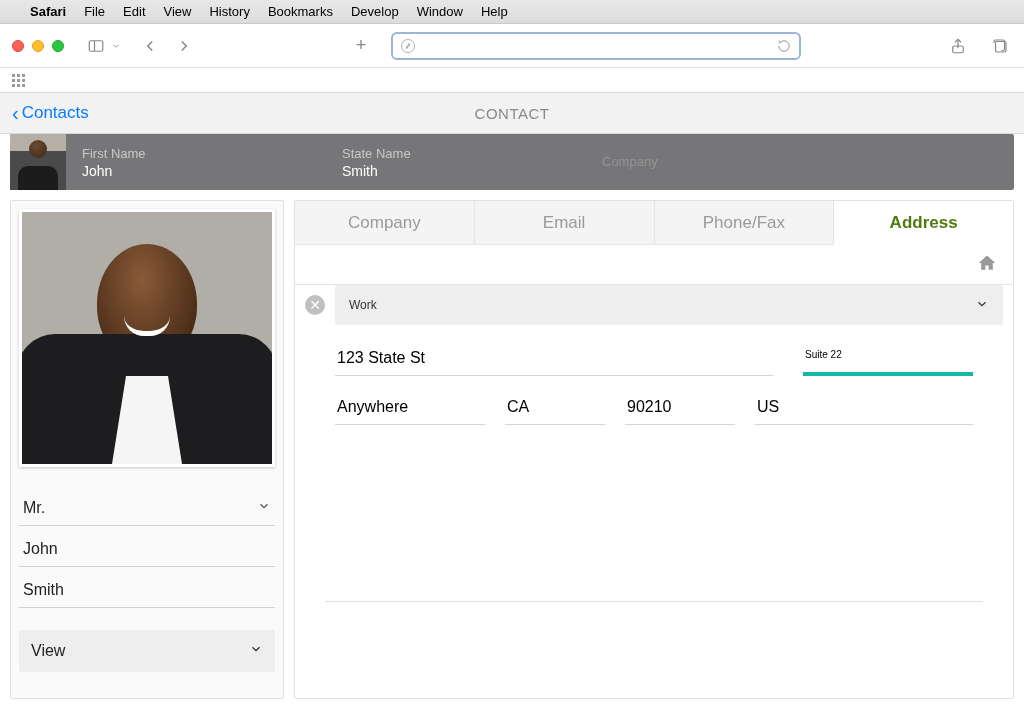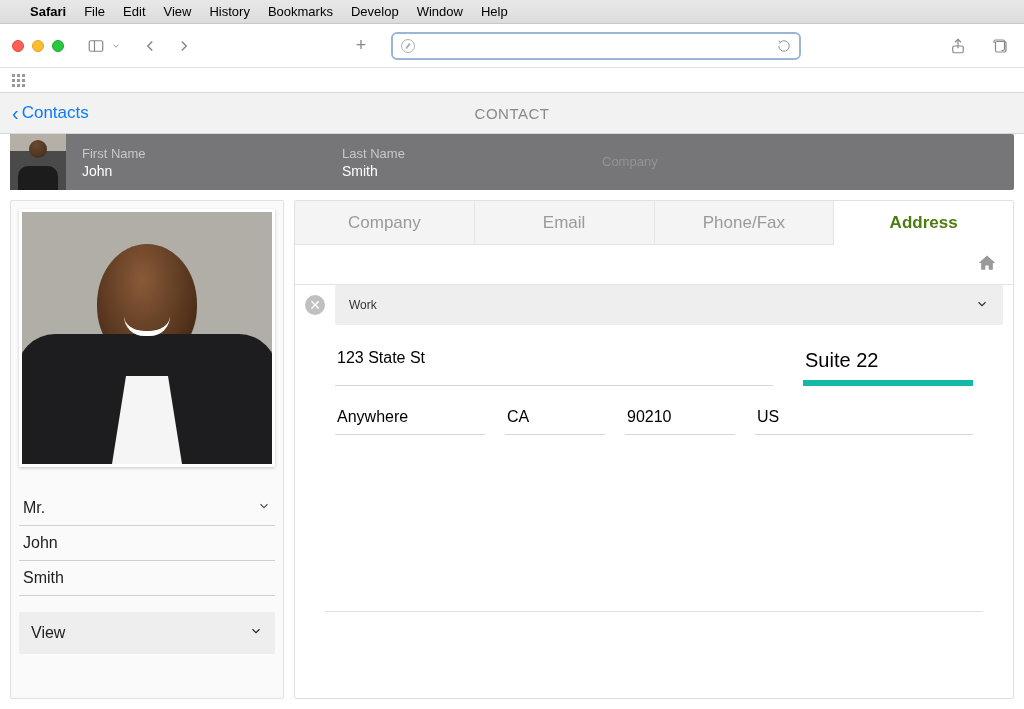--- a/index.html
+++ b/index.html
@@ -64,21 +64,21 @@
       width:100px; height:120px; border-radius: 50% 50% 48% 48%;
       background: radial-gradient(ellipse at 45% 30%, #8a5a38, #4b2e18 75%);
     }
     .photo::after { 
       content:""; position:absolute; bottom:-10px; left:50%; transform:translateX(-50%);
       width:260px; height:140px; background:#1d1d1f; border-radius: 38px 38px 0 0;
     }
     .photo .shirt { position:absolute; bottom:0; left:50%; transform:translateX(-50%); width:70px; height:88px; background:#f5f5f5; clip-path: polygon(20% 0, 80% 0, 100% 100%, 0 100%); z-index:1; }
     .photo .smile { position:absolute; top:104px; left:50%; transform:translateX(-50%); width:46px; height:20px; border-bottom:5px solid #fff; border-radius:0 0 30px 30px; z-index:2; }
 
-    .leftpanel .fields { margin-top: 24px; display: flex; flex-direction: column; }
+    .leftpanel .fields { margin-top: 24px; display: flex; flex-direction: column; gap: 6px; }
     .fline { border-bottom: 1px solid #d0d0d0; padding: 8px 4px; font-size: 16px; color:#222; display:flex; align-items:center; justify-content:space-between; }
     .fline .chevdown { color:#555; }
     .fbox { background: #eeeeee; padding: 12px 12px; font-size: 16px; color:#222; display:flex; align-items:center; justify-content:space-between; margin-top: 16px; border-radius: 2px; }
 
     
     .rightpanel { flex: 1; background: #fff; border: 1px solid #e0e0e0; border-radius: 2px; display: flex; flex-direction: column; }
     .tabs { display: flex; height: 44px; border-bottom: 1px solid #e5e5e5; }
     .tab { flex: 1; display:flex; align-items:center; justify-content:center; font-size:17px; color:#9a9a9a; background:#f4f4f4; border-right:1px solid #e5e5e5; }
     .tab.active { background:#fff; color:#4d7c0f; border-bottom: 1px solid #fff; margin-bottom:-1px;font-weight:bold; }
     .tab:last-child { border-right:none; }
@@ -86,21 +86,21 @@
     .homerow { height: 40px; display:flex; align-items:center; justify-content:flex-end; padding: 0 16px; border-bottom: 1px solid #e5e5e5; }
     .homeicon { color:#9a9a9a; }
 
     .typerow { display:flex; align-items:center; gap: 10px; padding: 0 10px; }
     .removebtn { width:20px; height:20px; border-radius:50%; background:#c0c0c0; color:#fff; display:flex; align-items:center; justify-content:center; font-size:14px; }
     .typebox { flex:1; background:#eeeeee; height:40px; display:flex; align-items:center; justify-content:space-between; padding:0 14px; color:#333; font-size:12px; border-radius:2px; }
 
     .addrgrid { padding: 16px 40px 16px 40px; }
     .row1 { display:flex; gap: 30px; }
     .row1 .street { flex: 1; border-bottom: 1px solid #d6d6d6; padding: 8px 2px; font-size:16px; }
-    .row1 .suite { width: 170px; border-bottom: 6px solid #14b8a6; padding: 8px 2px; font-size:20px; }
+    .row1 .suite { width: 170px; border-bottom: 4px solid #14b8a6; padding: 8px 2px; font-size:10px; }
     .row2 { display:flex; gap: 20px; margin-top: 14px; }
     .row2 .city { width: 150px; border-bottom:1px solid #d6d6d6; padding:8px 2px; font-size:16px; }
     .row2 .state { width: 100px; border-bottom:1px solid #d6d6d6; padding:8px 2px; font-size:16px; }
     .row2 .zip { width: 110px; border-bottom:1px solid #d6d6d6; padding:8px 2px; font-size:16px; }
     .row2 .country { flex:1; border-bottom:1px solid #d6d6d6; padding:8px 2px; font-size:16px; }
 
     .bottomline { margin: 160px 30px 0 30px; border-bottom: 1px solid #e0e0e0; }
   </style>
 </head>
 <body>
@@ -199,21 +199,21 @@
   <div class="centertitle">CONTACT</div>
 </div>
 
 <div class="band">
   <div class="thumb"></div>
   <div class="col col1">
     <div class="label">First Name</div>
     <div class="value">John</div>
   </div>
   <div class="col col2">
-    <div class="label">Last Name</div>
+    <div class="label">State Name</div>
     <div class="value">Smith</div>
   </div>
   <div class="col col3">
     <div class="label">Company</div>
     <div class="value"></div>
   </div>
 </div>
 
 <div class="main">
   <div class="leftpanel">

